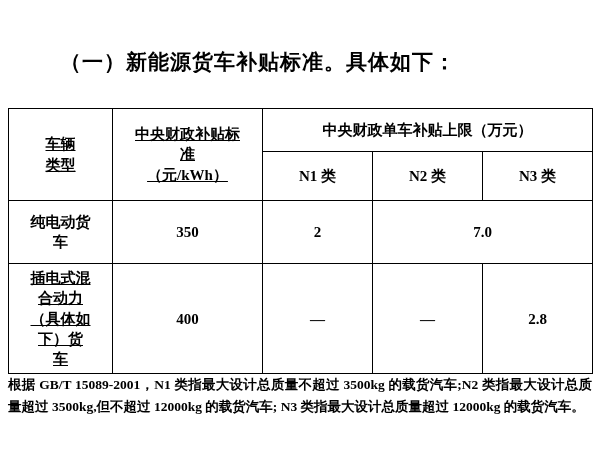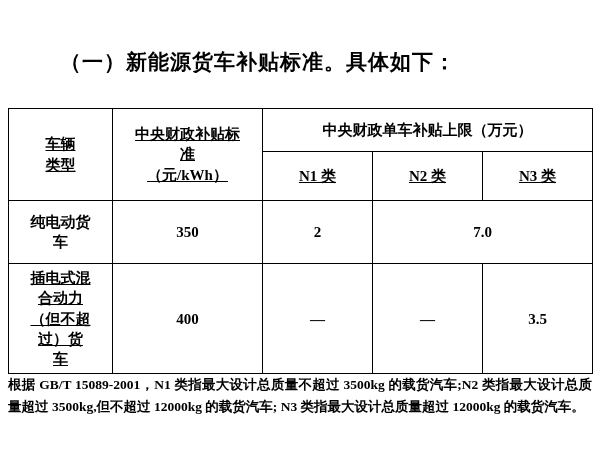--- a/index.html
+++ b/index.html
@@ -44,21 +44,21 @@
     vertical-align: middle;
     font-weight: bold;
     font-size: 15px;
     padding: 4px 20px;
     line-height: 1.35;
   }
   .col-type { width: 104px; }
   .col-std  { width: 150px; }
   .col-n    { width: 110px; }
   .row-head-1 td { height: 34px; }
-  .row-head-2 td { height: 40px; text-decoration: underline; }
+  .row-head-2 td { height: 40px; }
   .row-body td { height: 54px; }
   .row-body-tall td { height: 86px; }
   .cell-type {
     font-size: 15px;
   }
   .cell-num {
     font-size: 16px;
   }
   .note {
     position: absolute;
@@ -109,27 +109,27 @@
       </tr>
       <tr class="row-body">
         <td class="cell-type">纯电动货车</td>
         <td class="cell-num">350</td>
         <td class="cell-num">2</td>
         <td class="cell-num" colspan="2">7.0</td>
       </tr>
       <tr class="row-body-tall">
         <td class="cell-type">
           <span class="two-line">插电式混合动力</span>
-          <span class="two-line">（但不超过）货</span>
+          <span class="two-line">（具体如下）货</span>
           <span class="two-line">车</span>
         </td>
         <td class="cell-num">400</td>
         <td class="cell-num">—</td>
         <td class="cell-num">—</td>
-        <td class="cell-num">3.5</td>
+        <td class="cell-num">2.8</td>
       </tr>
     </tbody>
   </table>
 
   <div class="note">
     <span>根据 GB/T 15089-2001，N1 类指最大设计总质量不超过 3500kg 的载货汽车;N2 类指最大设计总质量超过</span>
     <span>3500kg,但不超过 12000kg 的载货汽车; N3 类指最大设计总质量超过 12000kg 的载货汽车。</span>
   </div>
 
 </div>

